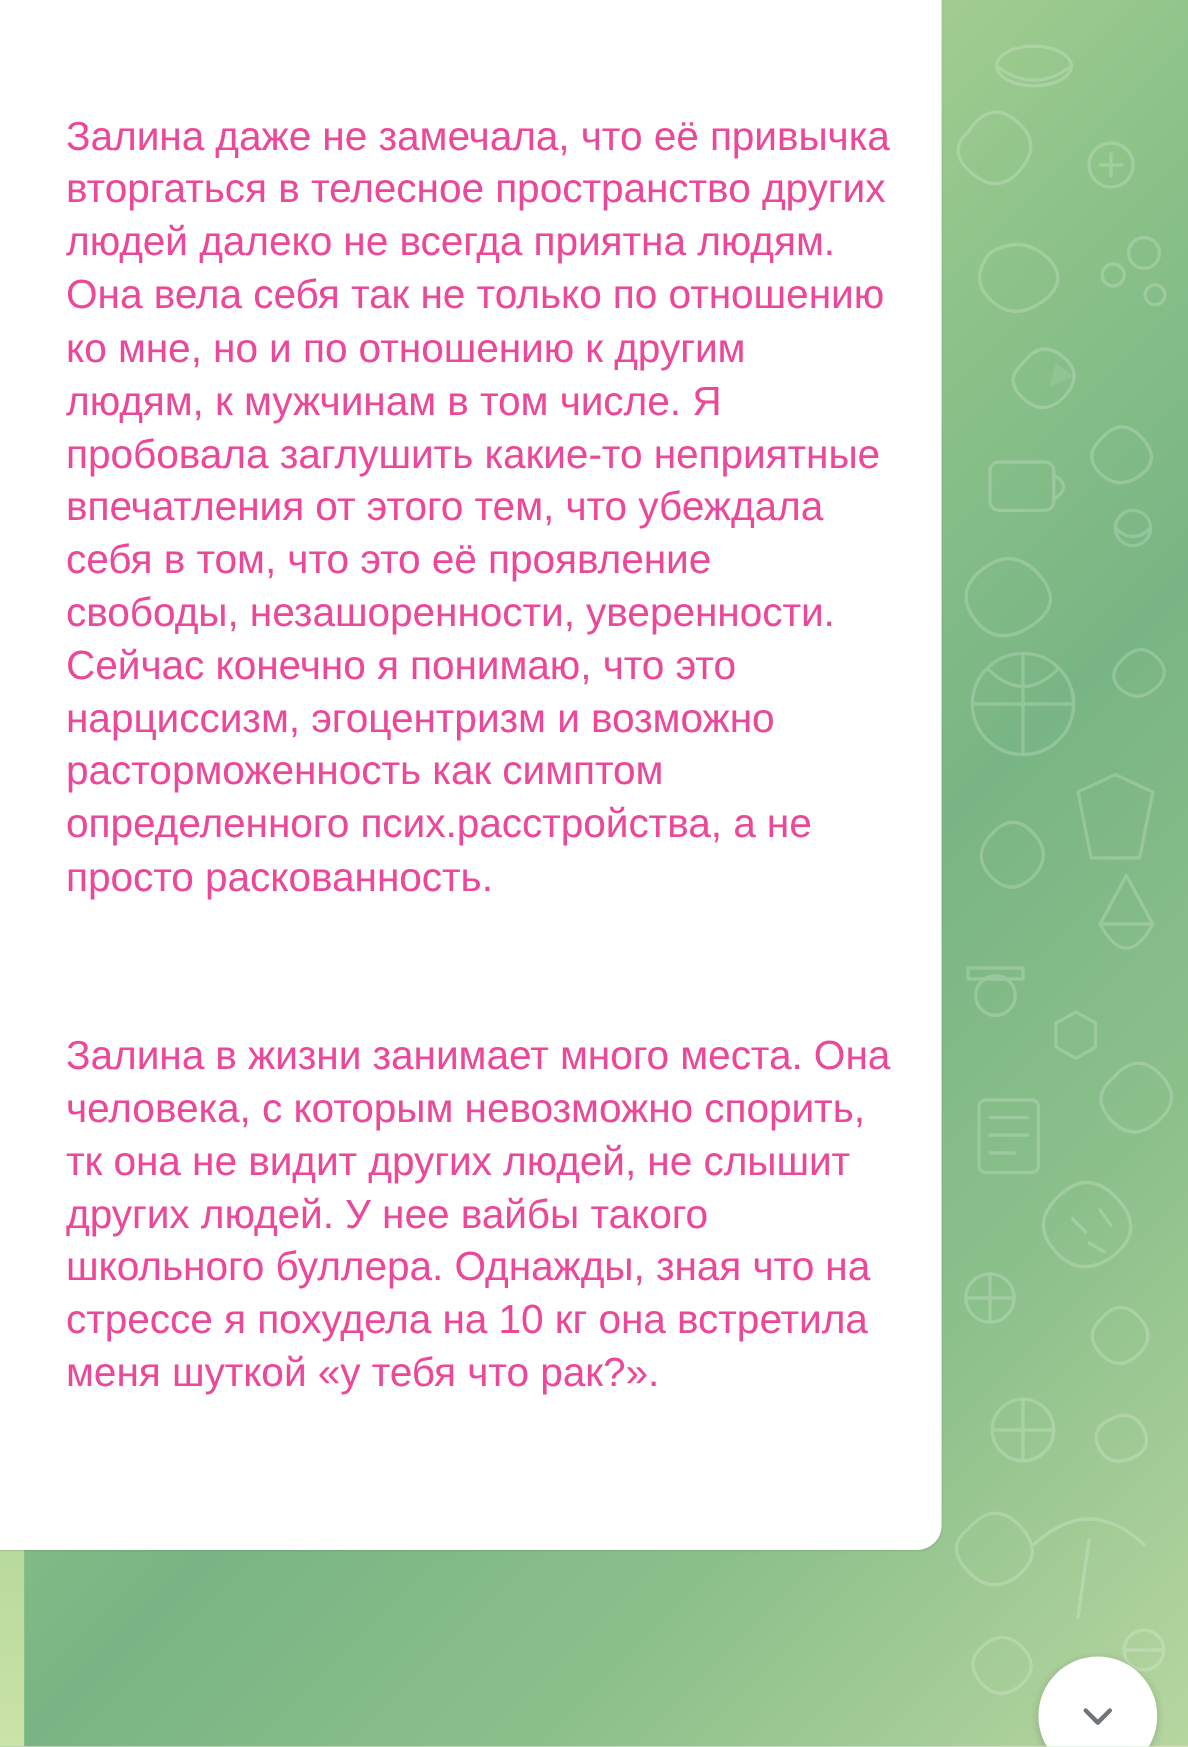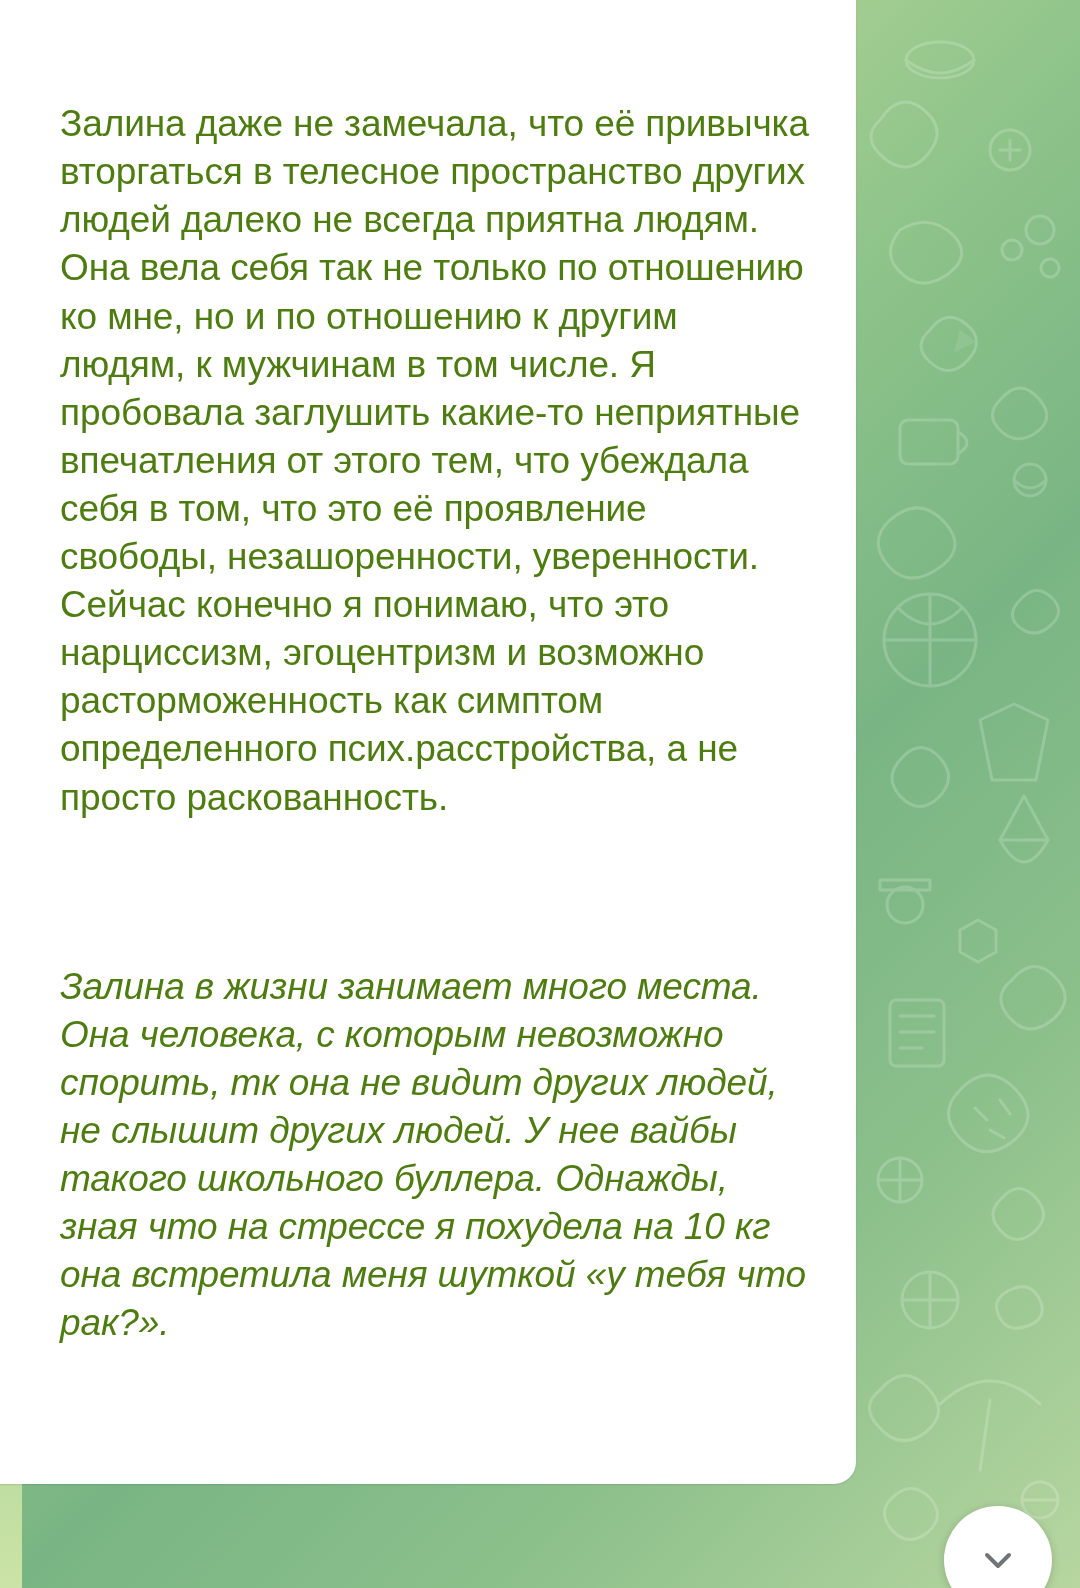--- a/index.html
+++ b/index.html
@@ -43,28 +43,27 @@
     width: 880px;
     background: #ffffff;
     border-radius: 22px;
     box-shadow: 0 1px 2px rgba(0,0,0,0.10);
     padding: 30px 44px 40px 84px;
     box-sizing: border-box;
   }
   .bubble-text {
     font-size: 37px;
     line-height: 1.30;
-    color: #4d7c0f;
+    color: #ec4899;
     white-space: pre-wrap;
     word-wrap: break-word;
     letter-spacing: -0.1px;
   }
   .bubble-para + .bubble-para {
-    margin-top: 45px;
-    font-style: italic;
+    margin-top: 18px;
   }
 
   
   .left-strip {
     position: absolute;
     left: 0;
     top: 0;
     width: 22px;
     height: 1588px;
     background: linear-gradient(180deg, #dfe9a4 0%, #cde2a3 10%, #a9d095 30%, #93c68d 55%, #a9d296 80%, #cbe3a6 100%);

